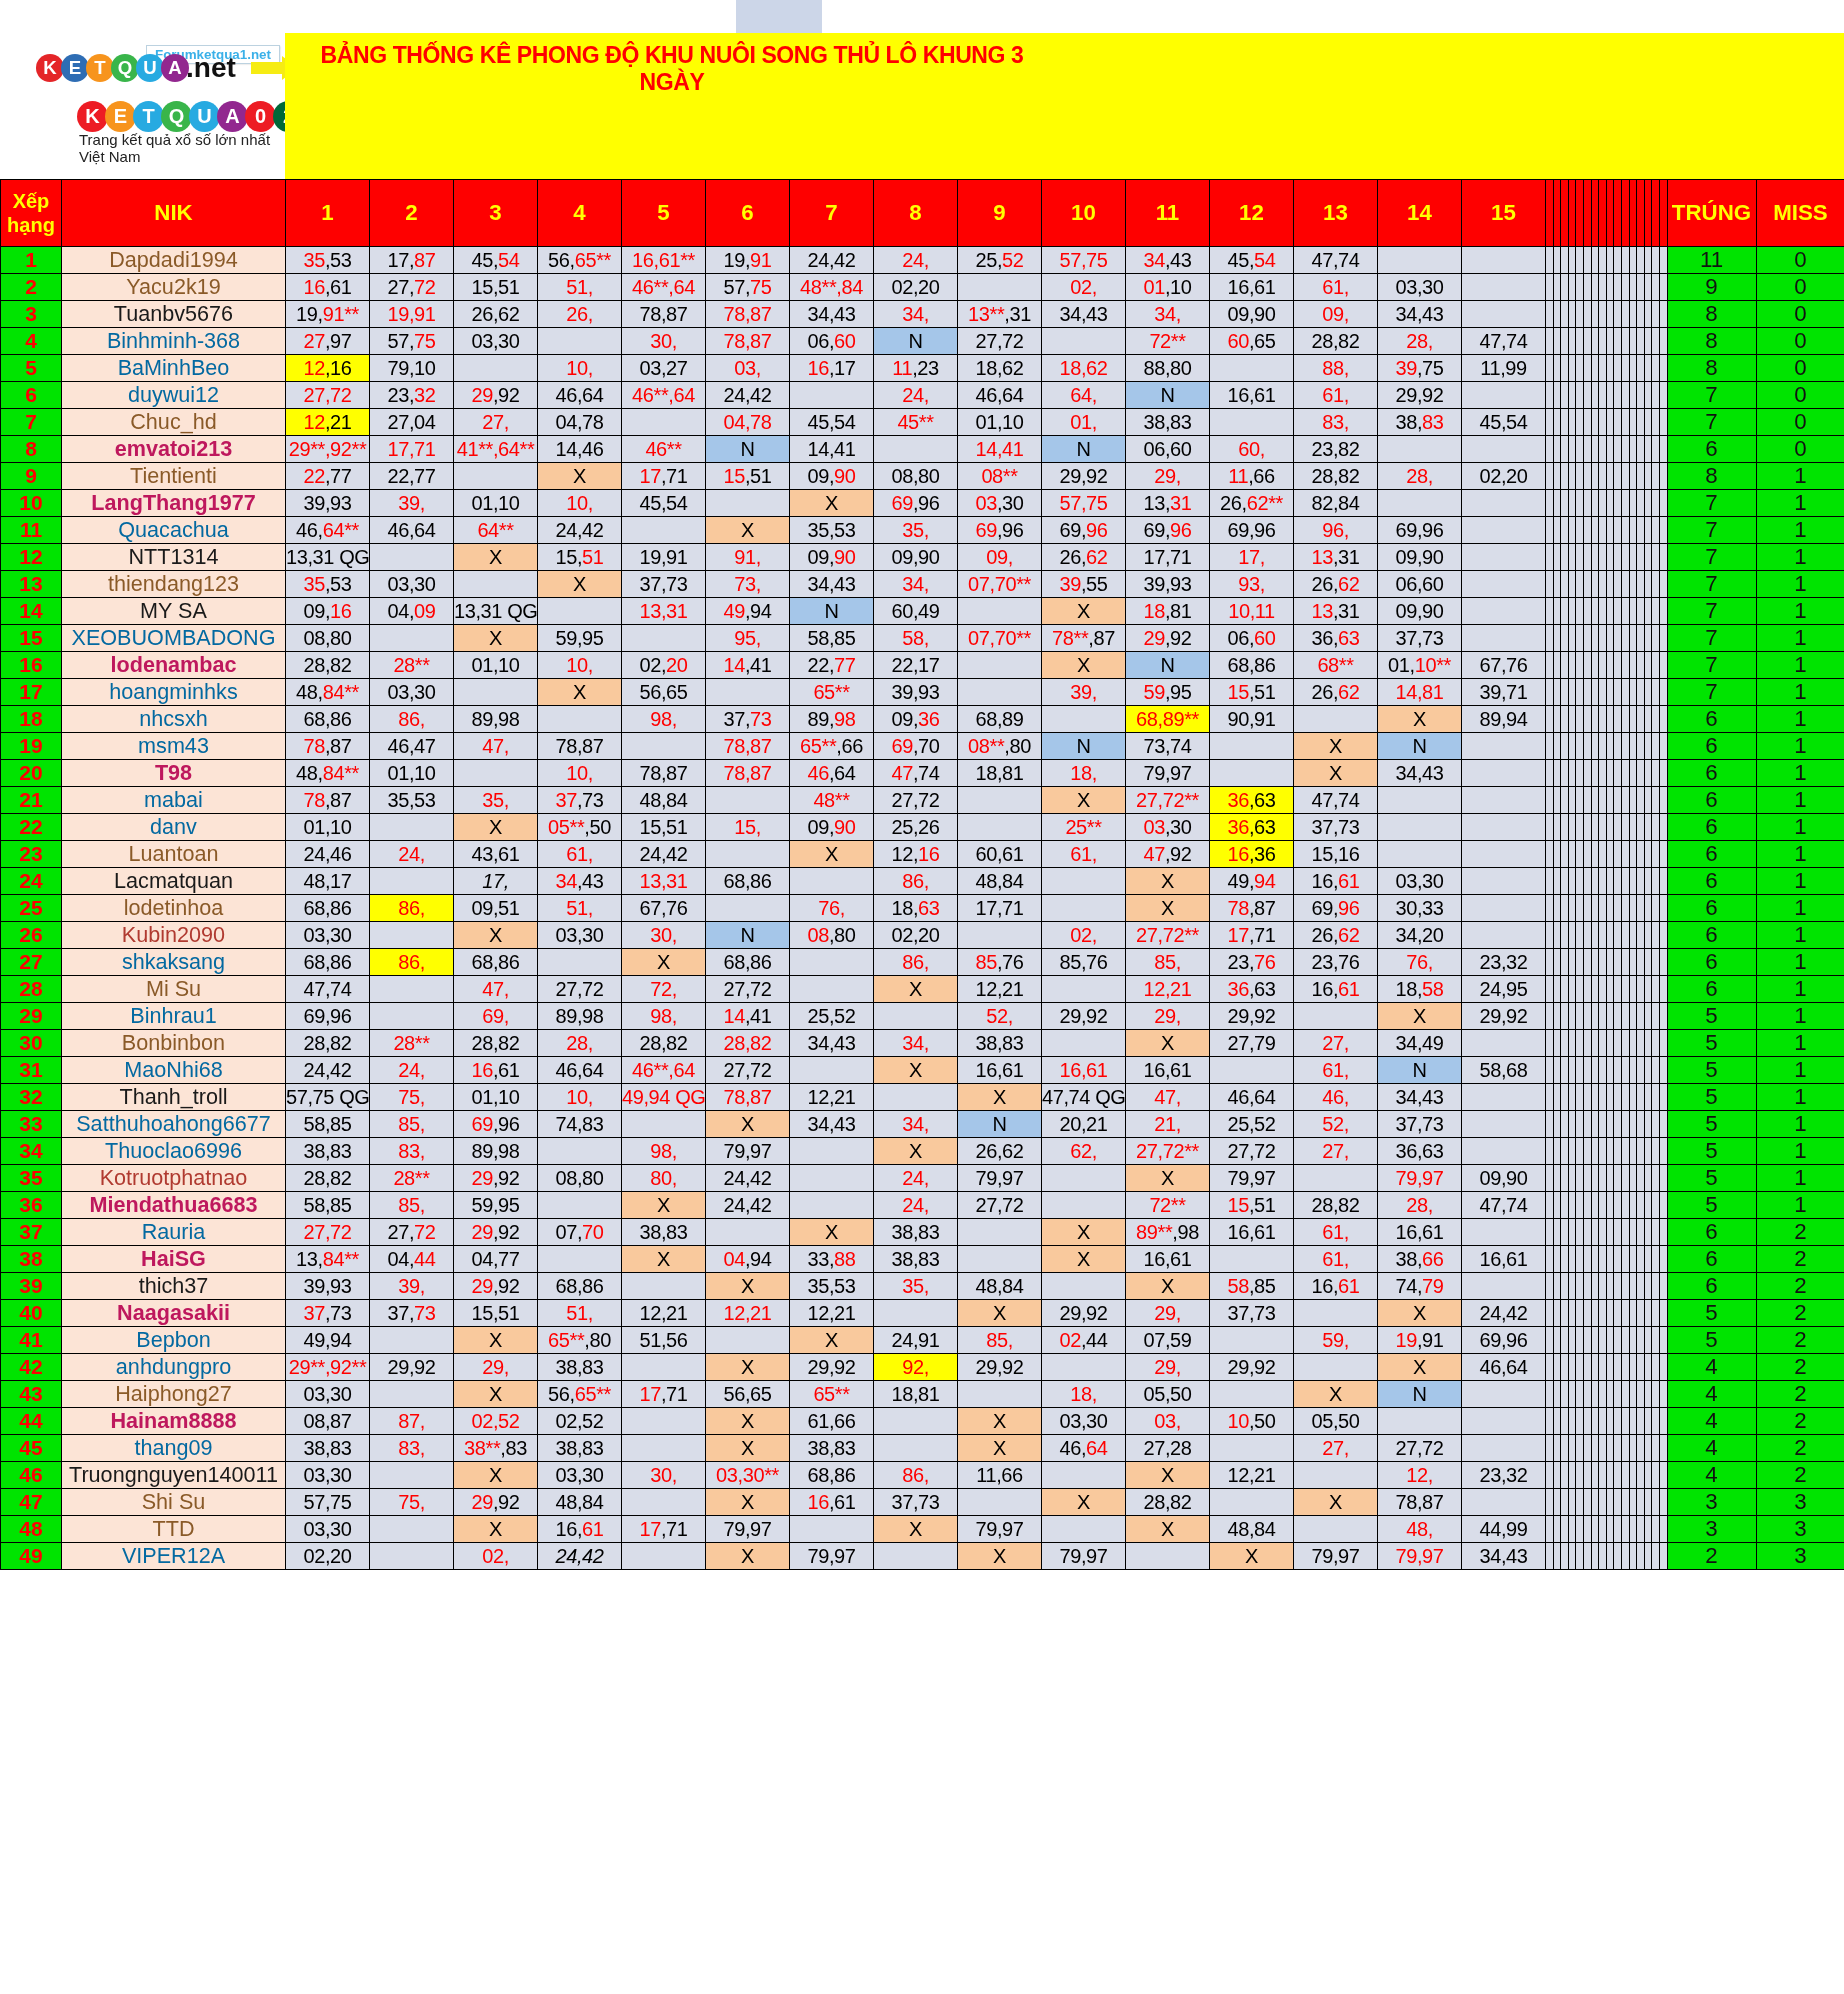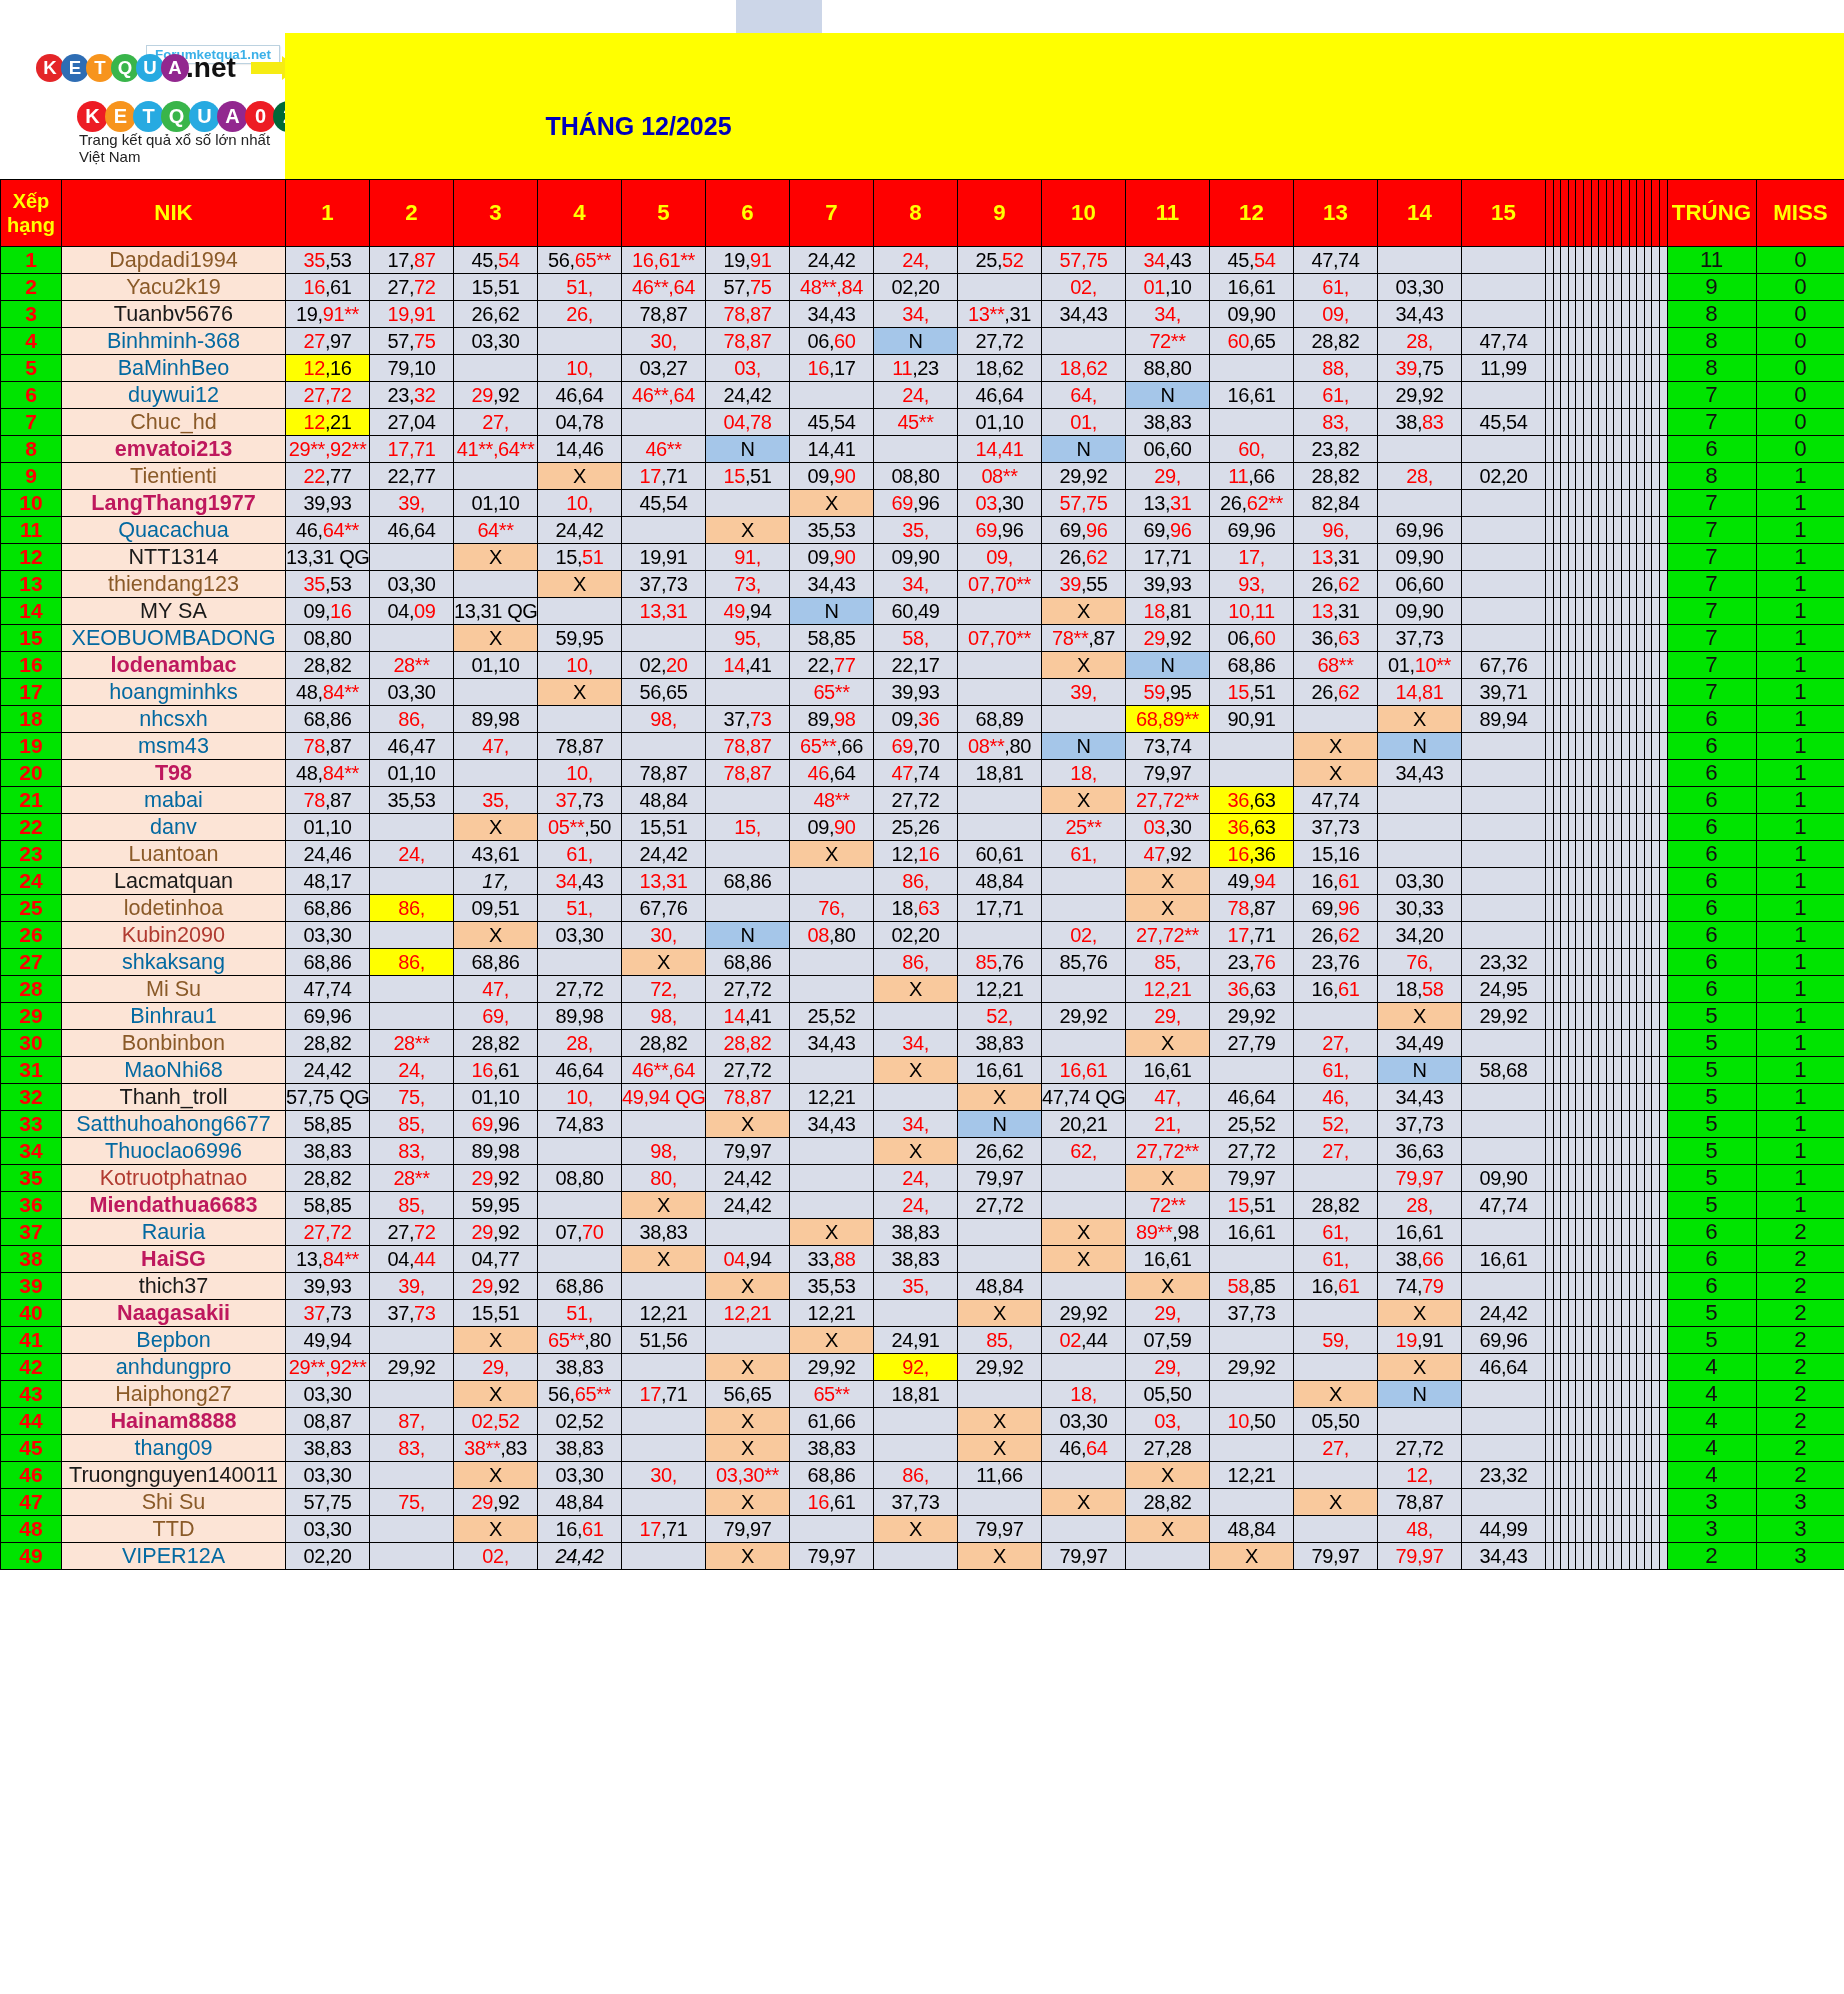--- a/index.html
+++ b/index.html
@@ -82,21 +82,21 @@
       <span id="logo1-letters"><span class="circ" style="background: rgb(228, 37, 40);">K</span><span class="circ" style="background: rgb(46, 109, 180);">E</span><span class="circ" style="background: rgb(247, 148, 29);">T</span><span class="circ" style="background: rgb(57, 181, 74);">Q</span><span class="circ" style="background: rgb(39, 170, 225);">U</span><span class="circ" style="background: rgb(146, 39, 143);">A</span></span><span class="netword">.net</span>
       <span class="arrow-icon"><span class="shaft"></span><span class="head"></span></span>
     </div>
     <div class="logo2">
       <span id="logo2-letters"><span class="circ" style="background: rgb(237, 28, 36);">K</span><span class="circ" style="background: rgb(247, 148, 29);">E</span><span class="circ" style="background: rgb(39, 170, 225);">T</span><span class="circ" style="background: rgb(57, 181, 74);">Q</span><span class="circ" style="background: rgb(39, 170, 225);">U</span><span class="circ" style="background: rgb(146, 39, 143);">A</span><span class="circ" style="background: rgb(237, 28, 36);">0</span><span class="circ" style="background: rgb(0, 104, 56);">2</span></span><span class="netword">.net</span>
     </div>
     <div class="tagline">Trang kết quả xổ số lớn nhất Việt Nam</div>
   </div>
   <div class="banner"></div>
   <div class="corner-box"></div>
-  <div class="month">THÁNG 12/2025</div>
+  <div class="title">BẢNG THỐNG KÊ PHONG ĐỘ KHU NUÔI SONG THỦ LÔ KHUNG  3 NGÀY</div>
 </div>
 
 <table class="grid">
   <colgroup id="grid-cols">
       <col style="width: 61px;">
       <col style="width: 224px;">
       <col style="width: 84px;">
       <col style="width: 84px;">
       <col style="width: 84px;">
       <col style="width: 84px;">

